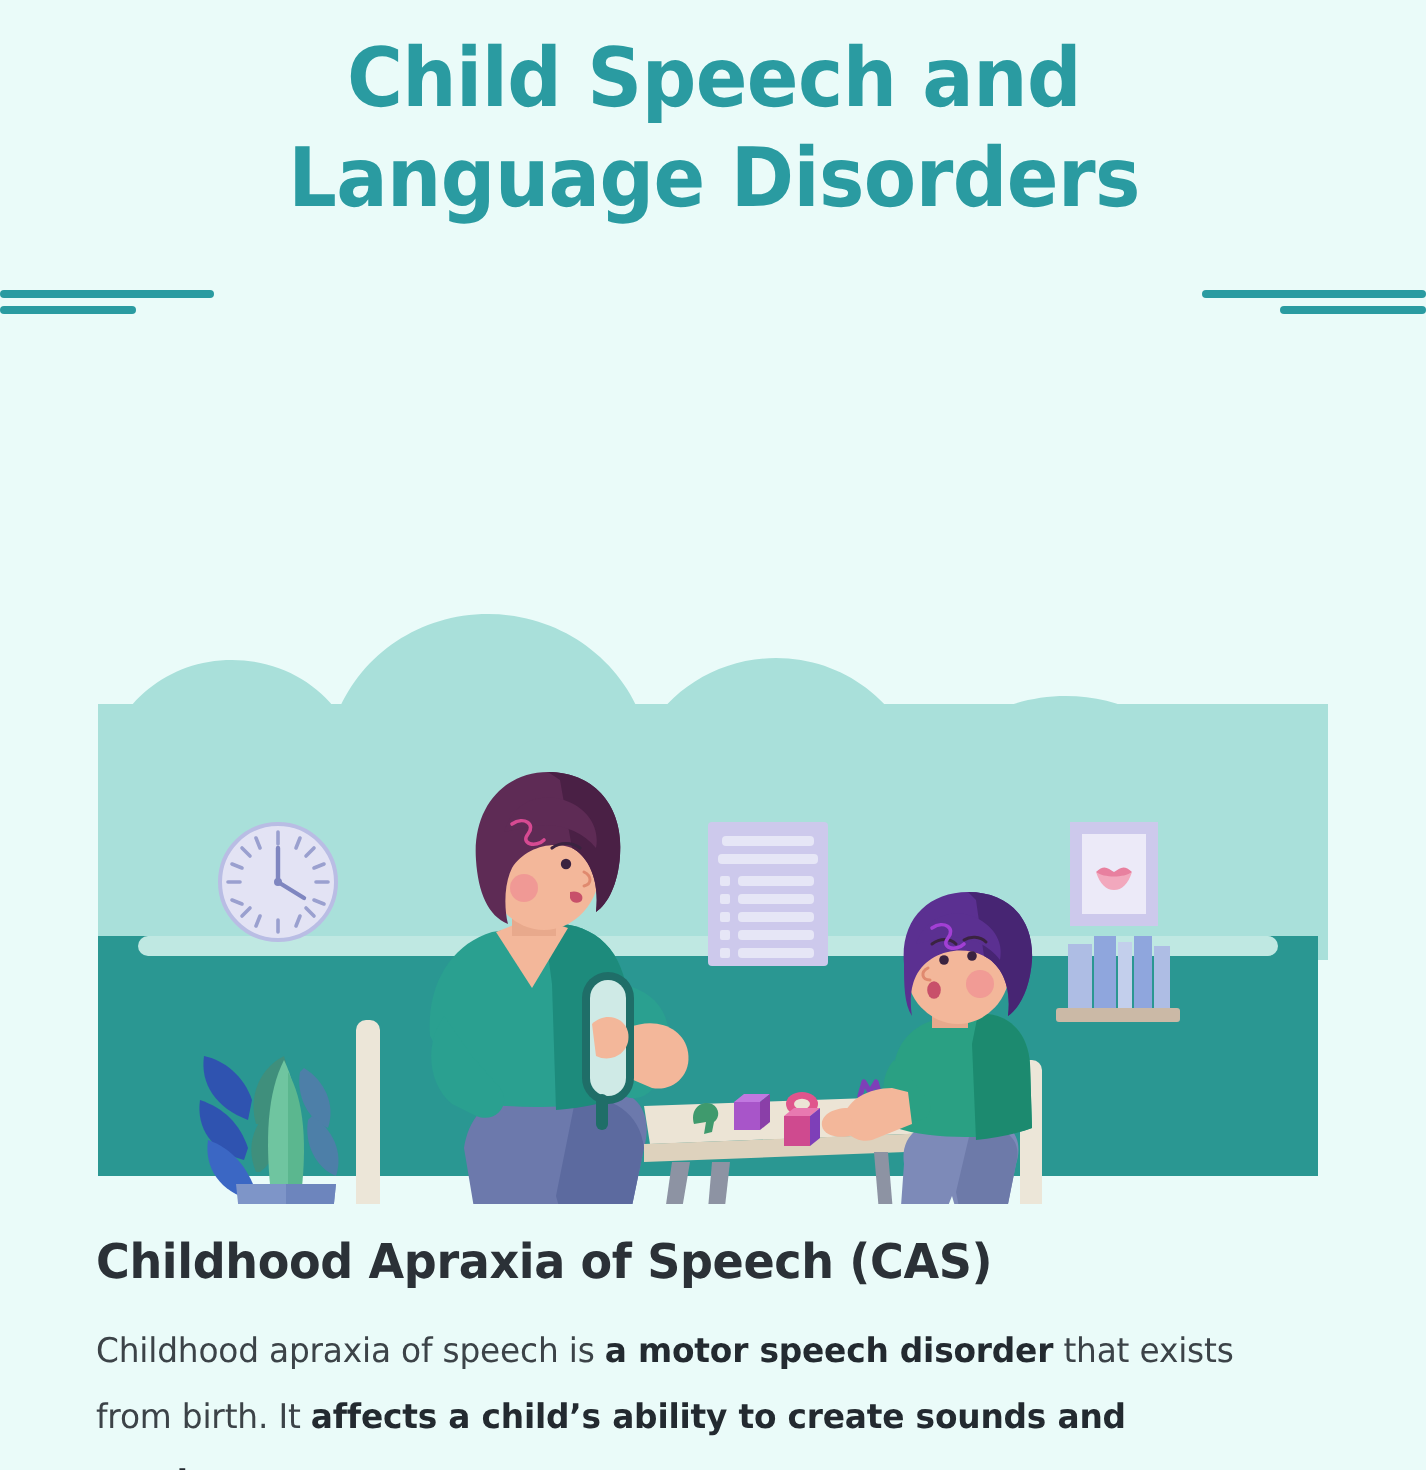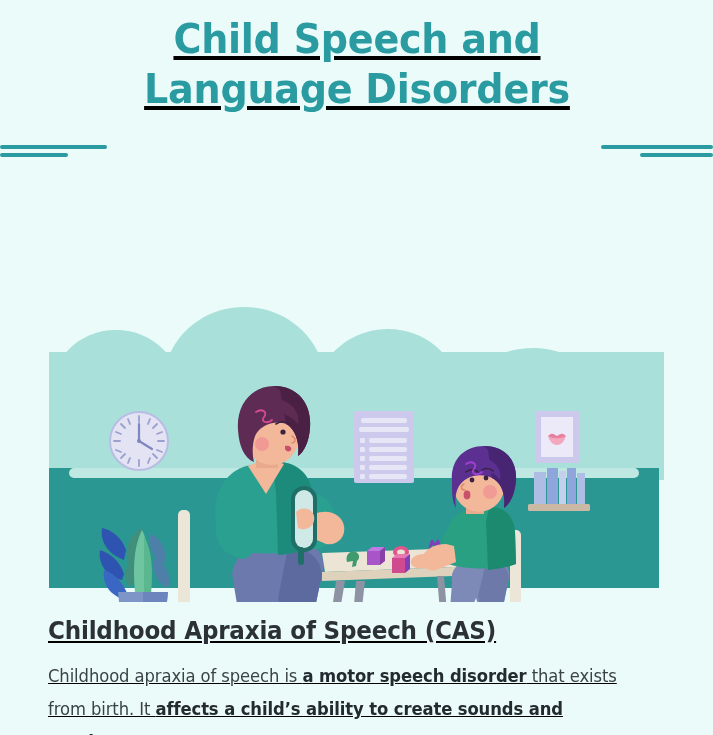--- a/index.html
+++ b/index.html
@@ -14,21 +14,20 @@
     font-family: "Liberation Sans", sans-serif;
     overflow: hidden;
     position: relative;
   }
 
   .page {
     width: 713px;
     height: 685px;
     position: relative;
     background: #eafbf9;
-    text-decoration: underline;
   }
 
   
   .header {
     padding-top: 14px;
     text-align: center;
   }
   .page-title {
     margin: 0 auto;
     width: 560px;

